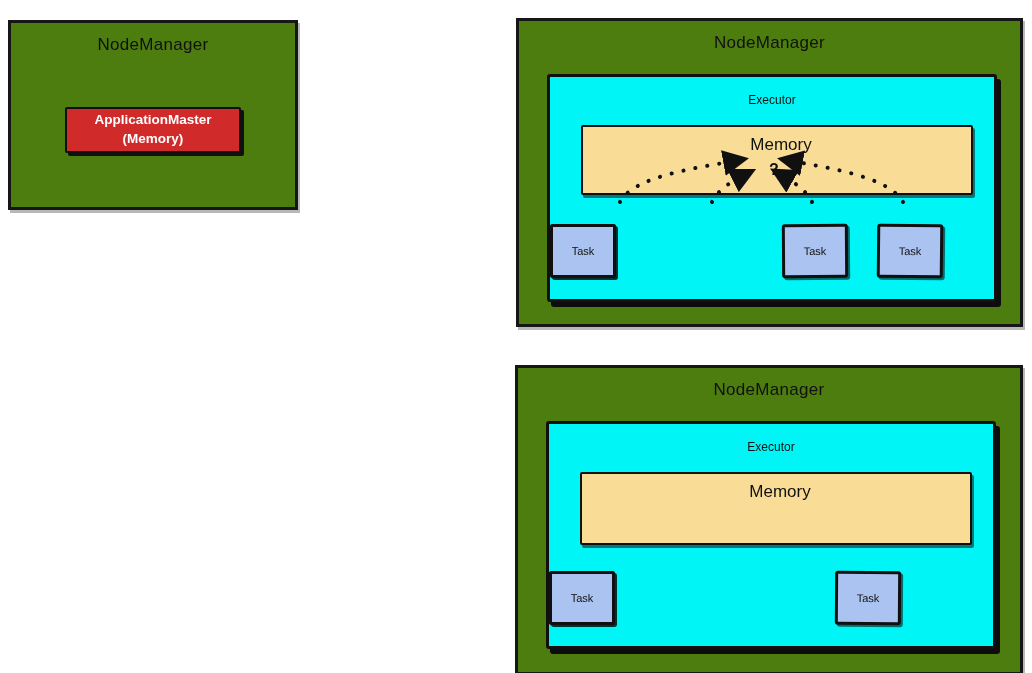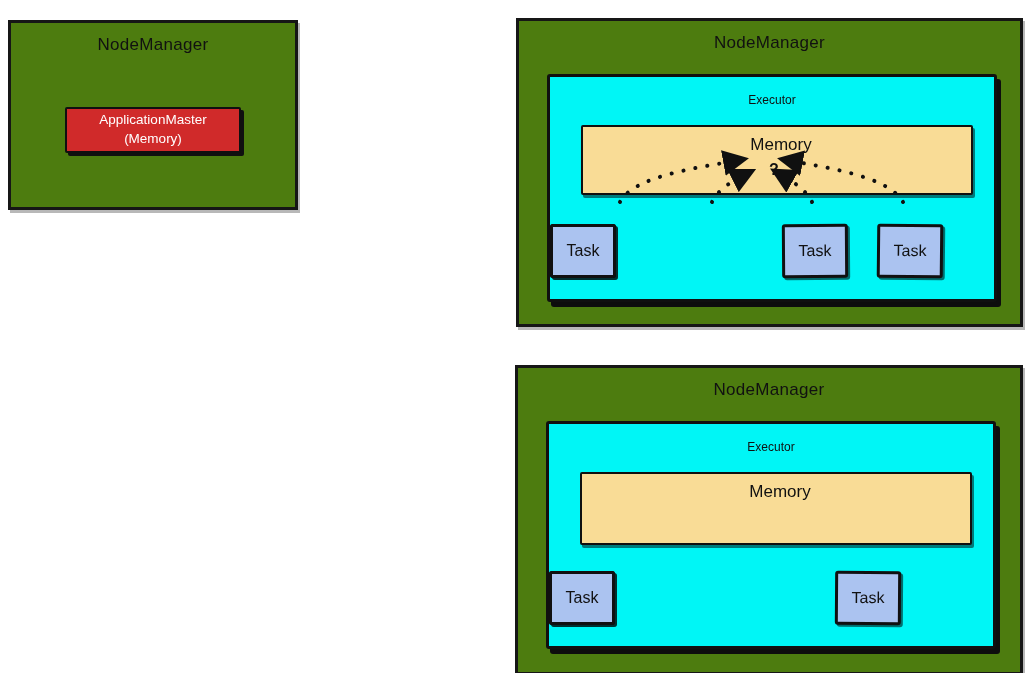--- a/index.html
+++ b/index.html
@@ -24,21 +24,21 @@
   }
   #node1 { left:8px;  top:8px;  width:284px; height:184px; }
   #node2 { left:516px; top:6px;  width:501px; height:303px; }
   #node3 { left:515px; top:353px; width:502px; height:304px; }
 
   .app-master {
     position:absolute; left:54px; top:84px; width:172px; height:42px;
     background:#d02a2a;
     border:2.5px solid #101010; border-radius:2px;
     box-shadow:3px 3px 0 #101010;
-    color:#ffffff; font-weight:normal; font-size:13.5px;
+    color:#ffffff; font-weight:bold; font-size:13.5px;
     display:flex; flex-direction:column; align-items:center; justify-content:center;
     line-height:1.4; text-align:center;
   }
   .executor {
     position:absolute; left:28px; top:53px; width:444px; height:222px;
     background:#00f6f6;
     border:3px solid #101010; border-radius:3px;
     box-shadow:4px 5px 0 #0d0d0d;
   }
   .executor-title {
@@ -54,21 +54,21 @@
     padding-left:8px;
   }
   #node3 .memory { height:69px; }
   .memory-title { margin-top:8px; font-size:17px; }
   .task {
     position:absolute; top:147px; width:60px; height:48px;
     background:#abc3f0;
     border:3px solid #101010; border-radius:3px;
     box-shadow:2px 2px 0 rgba(0,0,0,0.55);
     display:flex; align-items:center; justify-content:center;
-    font-size:16px;
+    font-size:11px;
   }
   #node2 .task:nth-of-type(1){ left:46px;  transform:rotate(-0.6deg); }
   #node2 .task:nth-of-type(2){ left:138px; transform:rotate(0.5deg); }
   #node2 .task:nth-of-type(3){ left:232px; transform:rotate(-0.4deg); }
   #node2 .task:nth-of-type(4){ left:327px; transform:rotate(0.6deg); }
   #node3 .task:nth-of-type(1){ left:96px;  transform:rotate(0.5deg); }
   #node3 .task:nth-of-type(2){ left:190px; transform:rotate(-0.5deg); }
   #node3 .task:nth-of-type(3){ left:286px; transform:rotate(0.4deg); }
 
   .question-mark {

